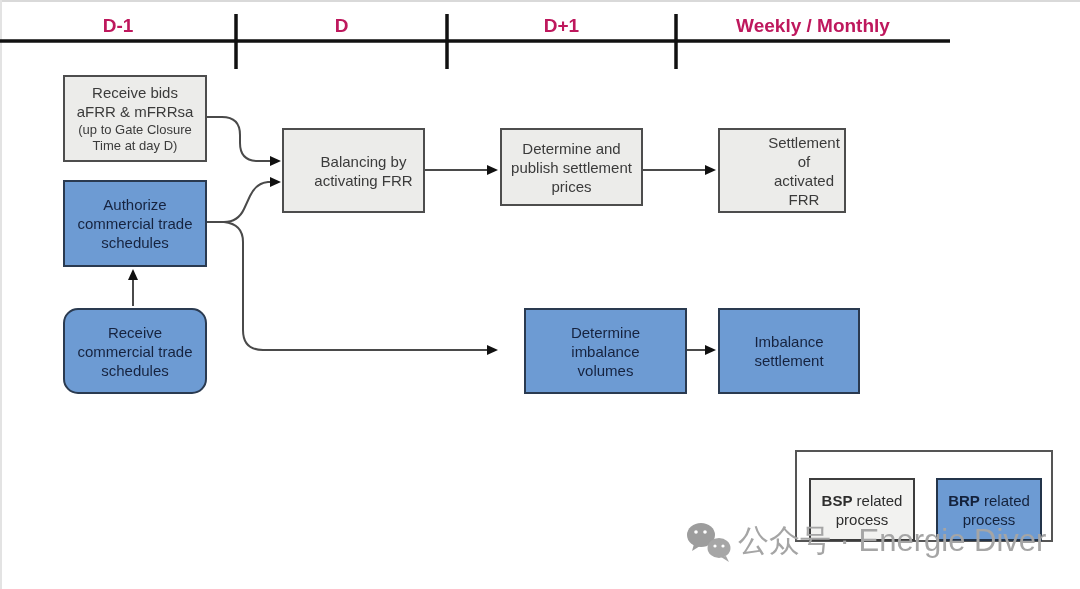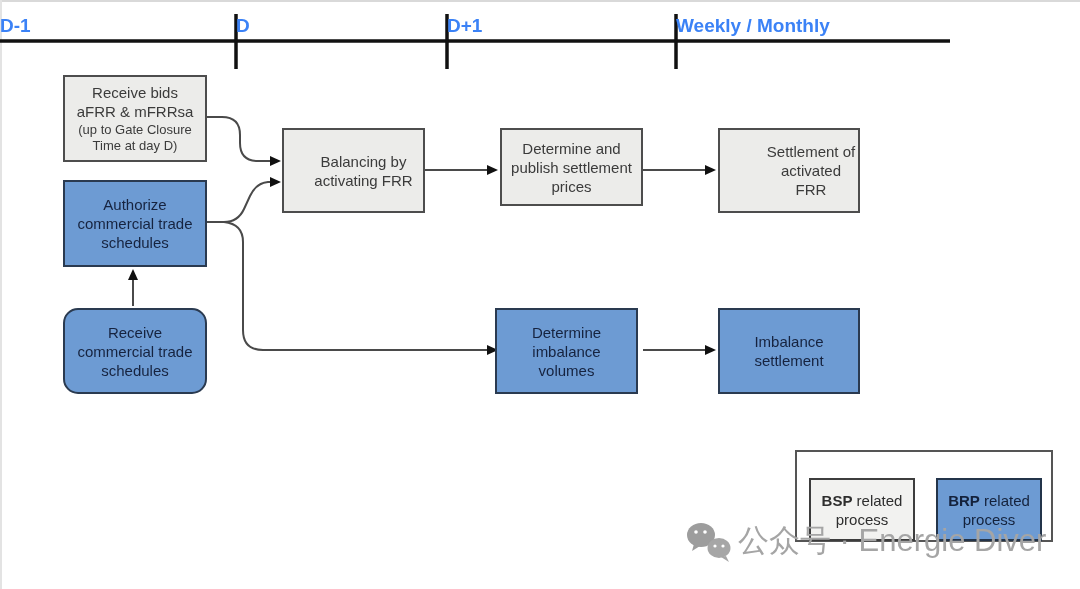--- a/index.html
+++ b/index.html
@@ -10,21 +10,21 @@
     font-family:"Liberation Sans", sans-serif;
     overflow:hidden;
   }
   .edge-top{position:absolute;left:0;top:0;width:1080px;height:2px;background:#d9d9d9;}
   .edge-left{position:absolute;left:0;top:0;width:2px;height:589px;background:#e3e3e3;}
 
   svg.layer{position:absolute;left:0;top:0;z-index:1;}
 
   .tl-label{
     position:absolute;top:13px;height:26px;line-height:26px;
-    text-align:left;font-weight:bold;font-size:19px;color:#3b82f6;z-index:2;
+    text-align:center;font-weight:bold;font-size:19px;color:#be185d;z-index:2;
   }
 
   .node{
     position:absolute;z-index:3;
     display:flex;flex-direction:column;align-items:center;justify-content:center;
     text-align:center;white-space:pre-line;
     box-sizing:border-box;
   }
   .node.bsp{
     background:#ececea;border:2px solid #4d4d4d;color:#3b3b3b;
@@ -122,26 +122,26 @@
     <div class="txt">Balancing by
 activating FRR</div>
   </div>
 
   <div class="node bsp" style="left:500px;top:128px;width:143px;height:78px;">
     <div class="txt">Determine and
 publish settlement
 prices</div>
   </div>
 
-  <div class="node bsp" style="left:718px;top:128px;width:142px;height:85px;padding-left:44px;">
+  <div class="node bsp" style="left:718px;top:128px;width:128px;height:85px;padding-left:44px;">
     <div class="txt">Settlement of
 activated FRR</div>
   </div>
 
-  <div class="node brp" style="left:495px;top:308px;width:143px;height:86px;">
+  <div class="node brp" style="left:524px;top:308px;width:163px;height:86px;">
     <div class="txt">Determine
 imbalance
 volumes</div>
   </div>
 
   <div class="node brp" style="left:718px;top:308px;width:142px;height:86px;">
     <div class="txt">Imbalance
 settlement</div>
   </div>
 

